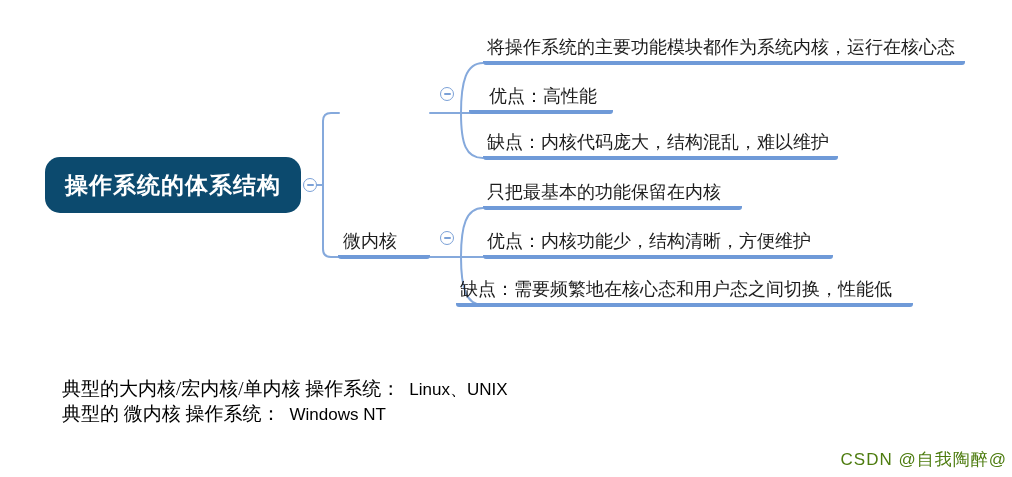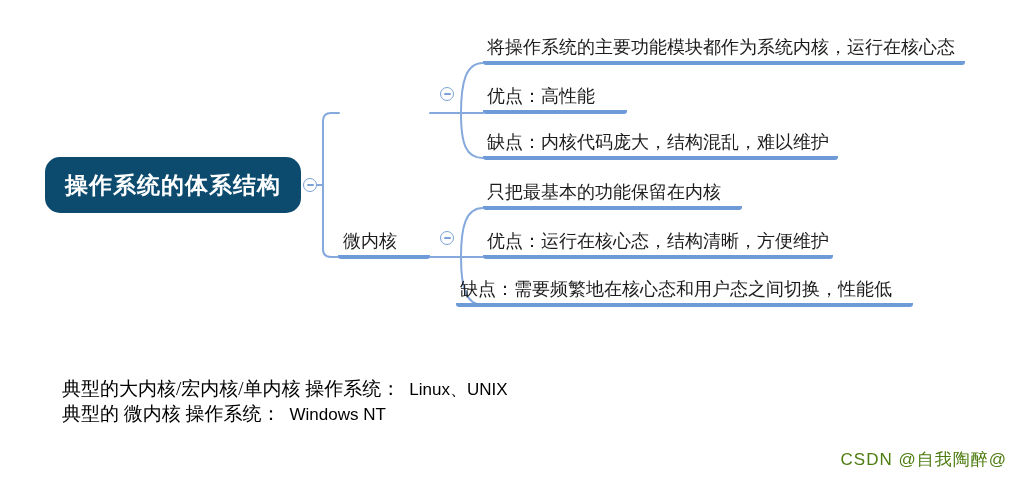--- a/index.html
+++ b/index.html
@@ -23,21 +23,21 @@
     position:absolute;
     font-size:18px;line-height:24px;
     padding:0 0 2px 4px;
     border-bottom:4px solid #6f9ad8;border-radius:0 0 3px 3px;
     white-space:nowrap;box-sizing:border-box;
   }
   .label{padding-left:5px;}
   .t-big   {left:338px;top:85px; width:92px;}
   .t-micro {left:338px;top:229px;width:92px;}
   .b-c1{left:483px;top:35px; width:482px;}
-  .b-c2{left:483px;top:84px; width:144px;}
+  .b-c2{left:469px;top:84px; width:144px;text-align:center;}
   .b-c3{left:483px;top:130px;width:355px;}
   .m-c1{left:483px;top:180px;width:259px;}
   .m-c2{left:483px;top:229px;width:350px;}
   .m-c3{left:456px;top:277px;width:457px;}
 
   
   .collapse{
     position:absolute;width:14px;height:14px;box-sizing:border-box;
     background:#ffffff;border:1.6px solid #7ba1d7;border-radius:50%;
     display:flex;align-items:center;justify-content:center;cursor:pointer;
@@ -94,21 +94,21 @@
     <span class="bar"></span>
   </div>
 
   <div class="topic label t-micro">微内核</div>
 
   <div class="topic b-c1">将操作系统的主要功能模块都作为系统内核，运行在核心态</div>
   <div class="topic b-c2">优点：高性能</div>
   <div class="topic b-c3">缺点：内核代码庞大，结构混乱，难以维护</div>
 
   <div class="topic m-c1">只把最基本的功能保留在内核</div>
-  <div class="topic m-c2">优点：运行在核心态，结构清晰，方便维护</div>
+  <div class="topic m-c2">优点：内核功能少，结构清晰，方便维护</div>
   <div class="topic m-c3">缺点：需要频繁地在核心态和用户态之间切换，性能低</div>
 
   <div class="notes">
     <div class="note-line">
       <span>典型的大内核/宏内核/单内核 操作系统：</span><span class="latin">Linux、UNIX</span>
     </div>
     <div class="note-line">
       <span>典型的 微内核 操作系统：</span><span class="latin">Windows NT</span>
     </div>
   </div>

